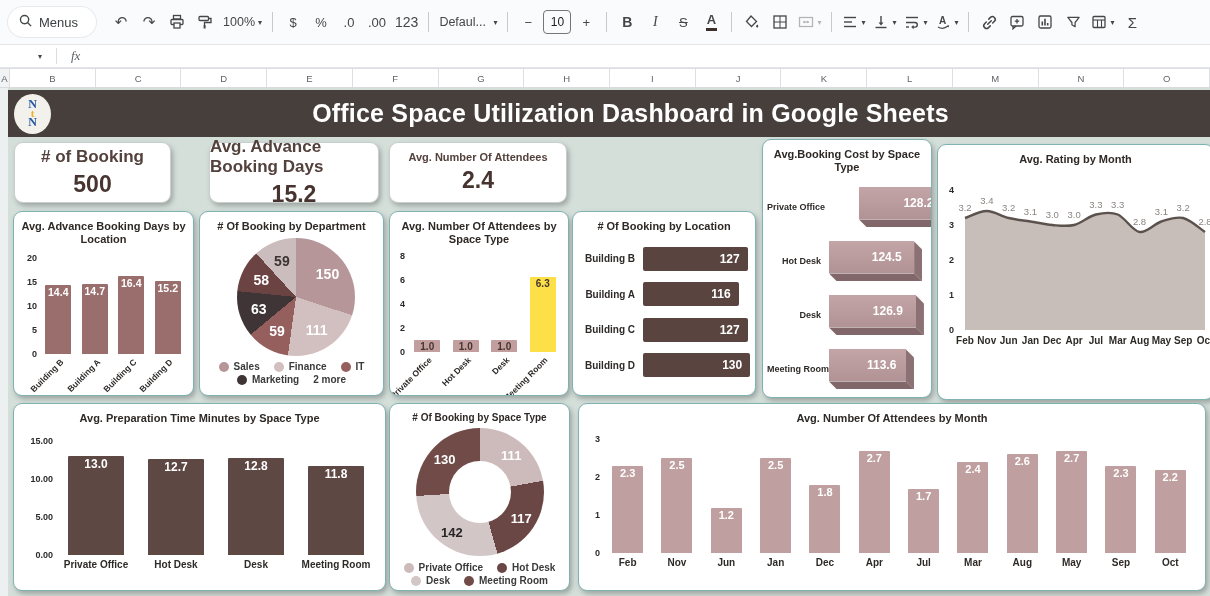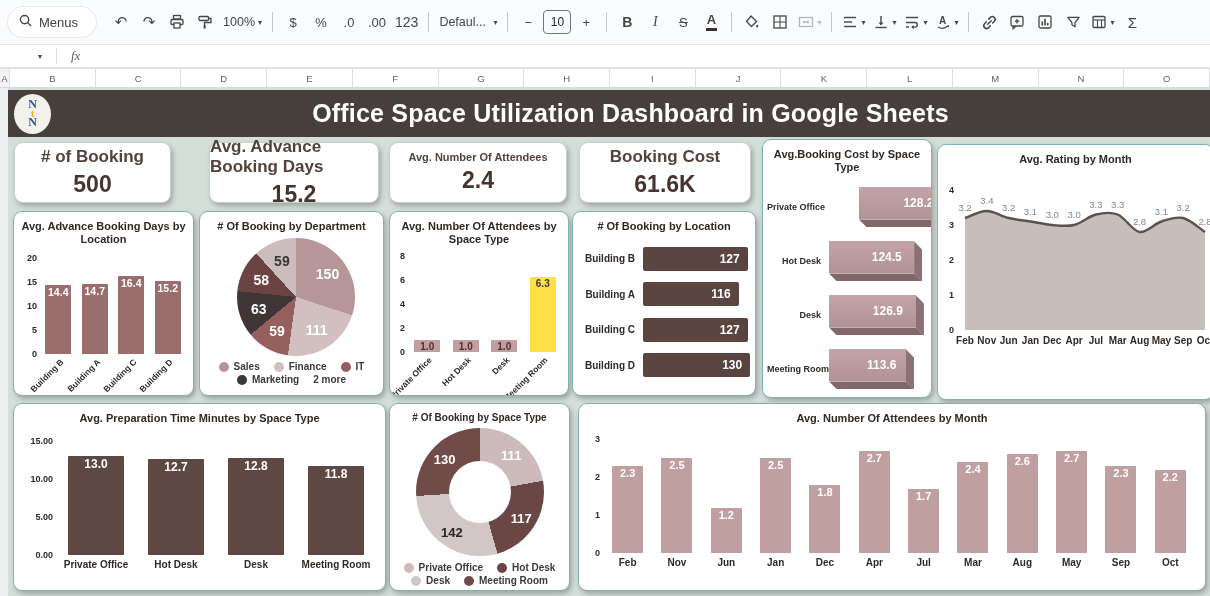--- a/index.html
+++ b/index.html
@@ -302,24 +302,20 @@
     <div class="klabel"># of Booking</div>
     <div class="kvalue">500</div>
   </div>
   <div class="card kpi" style="left:209px;top:54px;width:170px;height:61px">
     <div class="klabel">Avg. Advance Booking Days</div>
     <div class="kvalue">15.2</div>
   </div>
   <div class="card kpi" style="left:389px;top:54px;width:178px;height:61px">
     <div class="klabel" style="font-size:11px">Avg. Number Of Attendees</div>
     <div class="kvalue">2.4</div>
-  </div>
-  <div class="card kpi" style="left:579px;top:54px;width:172px;height:61px">
-    <div class="klabel">Booking Cost</div>
-    <div class="kvalue">61.6K</div>
   </div>
 
   <div class="card chart-card" style="left:762px;top:51px;width:170px;height:259px">
     <div class="ctitle">Avg.Booking Cost by  Space Type</div>
     <div class="plot" style="height:222px">
         <div style="position: absolute; left: 4px; top: 4px; width: 160px; height: 216px; display: flex; flex-direction: column; justify-content: space-around;">
           <div class="hrow">
             <div class="hlabel" style="width: 62px; font-size: 9px;">Private Office</div>
             <div class="htrack" style="height: 40px;">
               <div class="b3wrap" style="width: 97.8626%; height: 40px; margin-left: 30px;">

